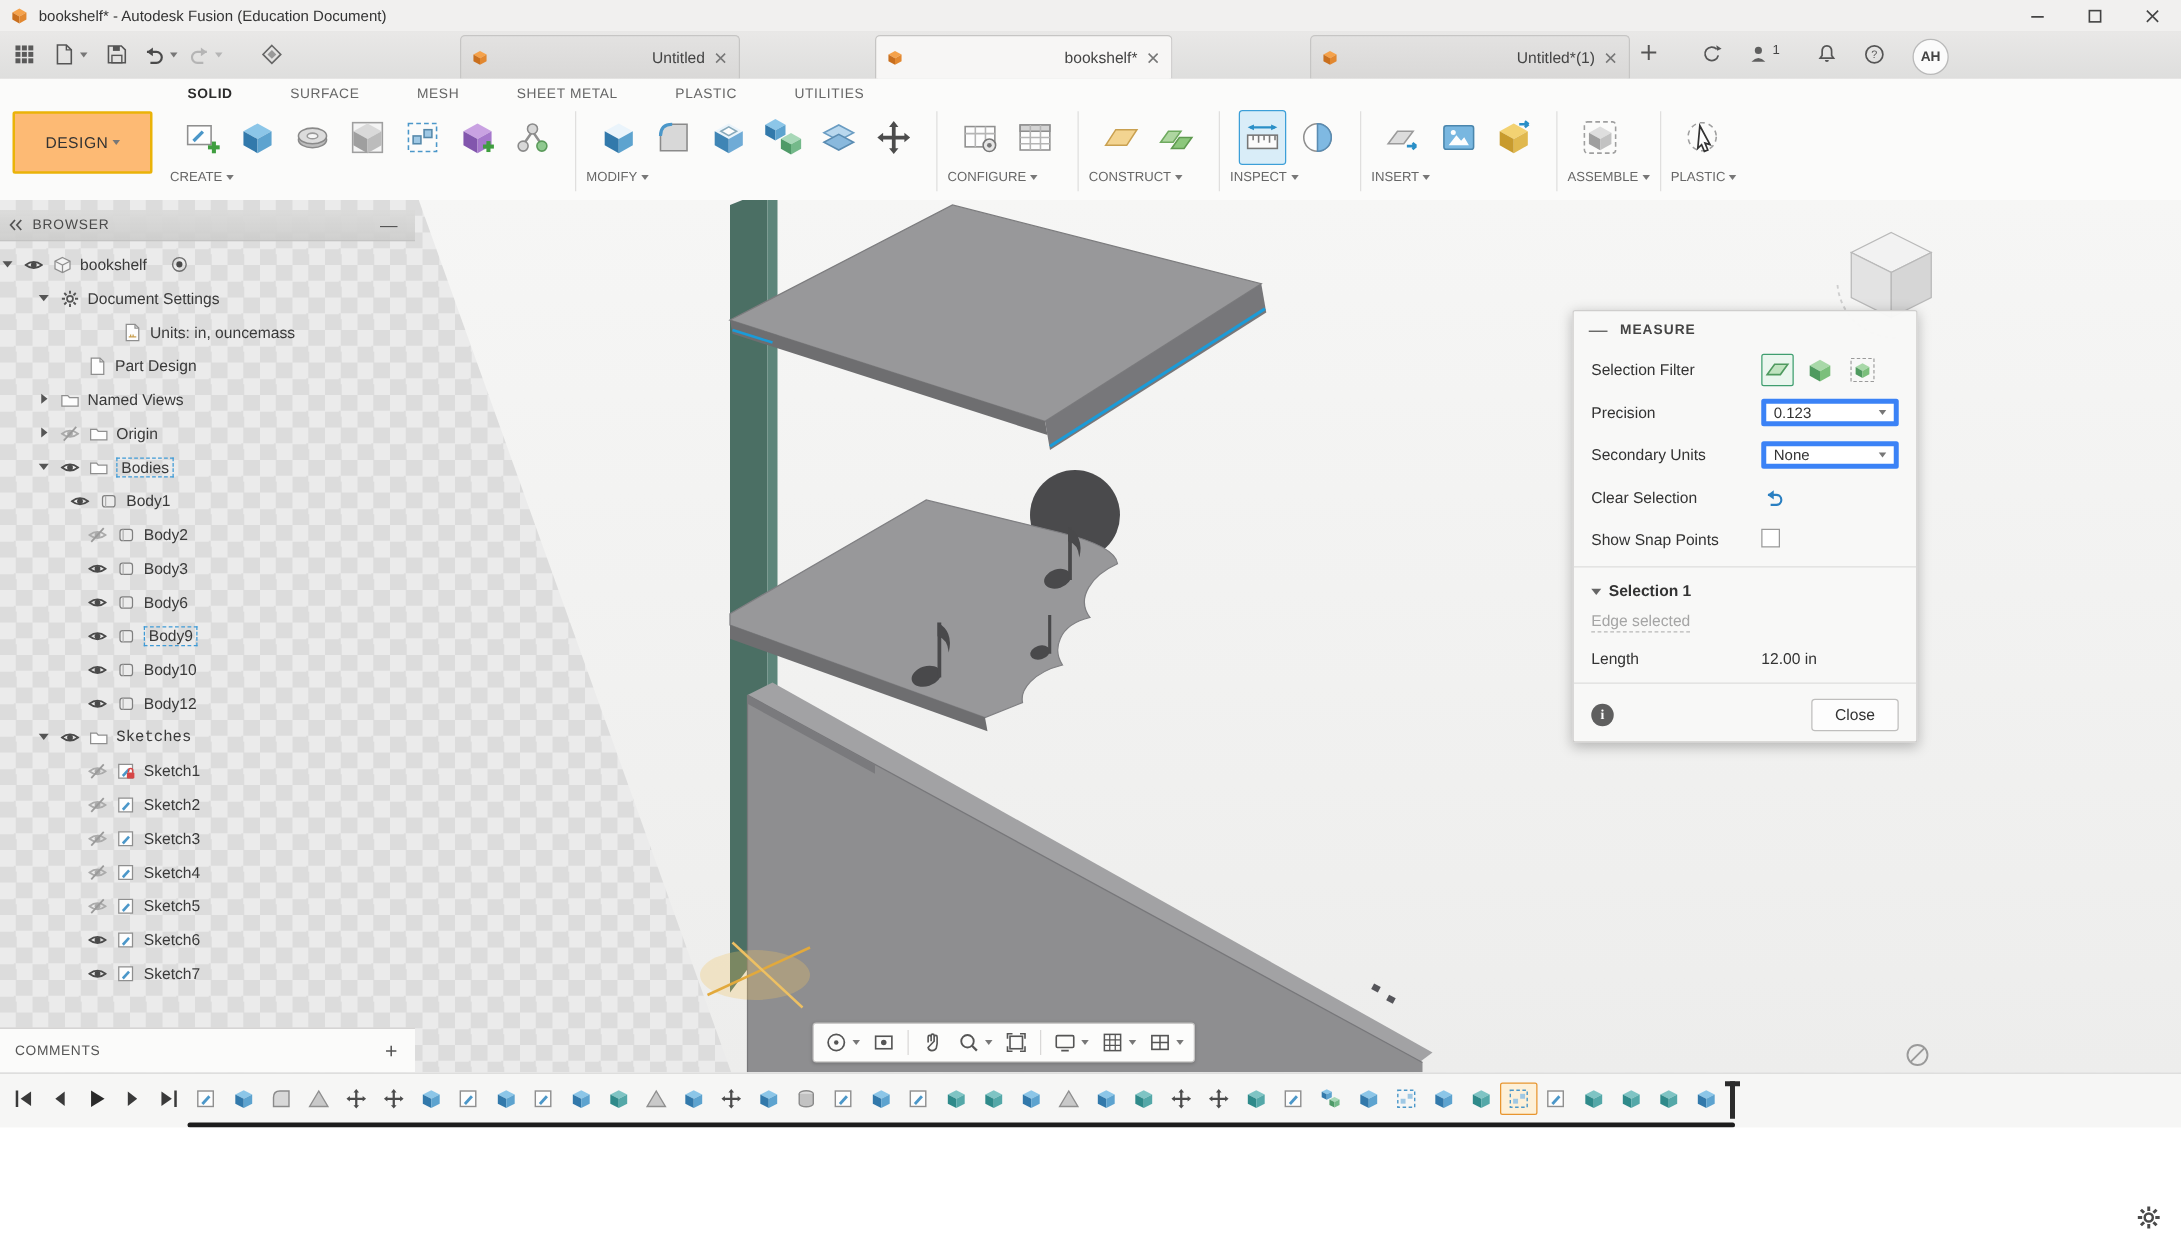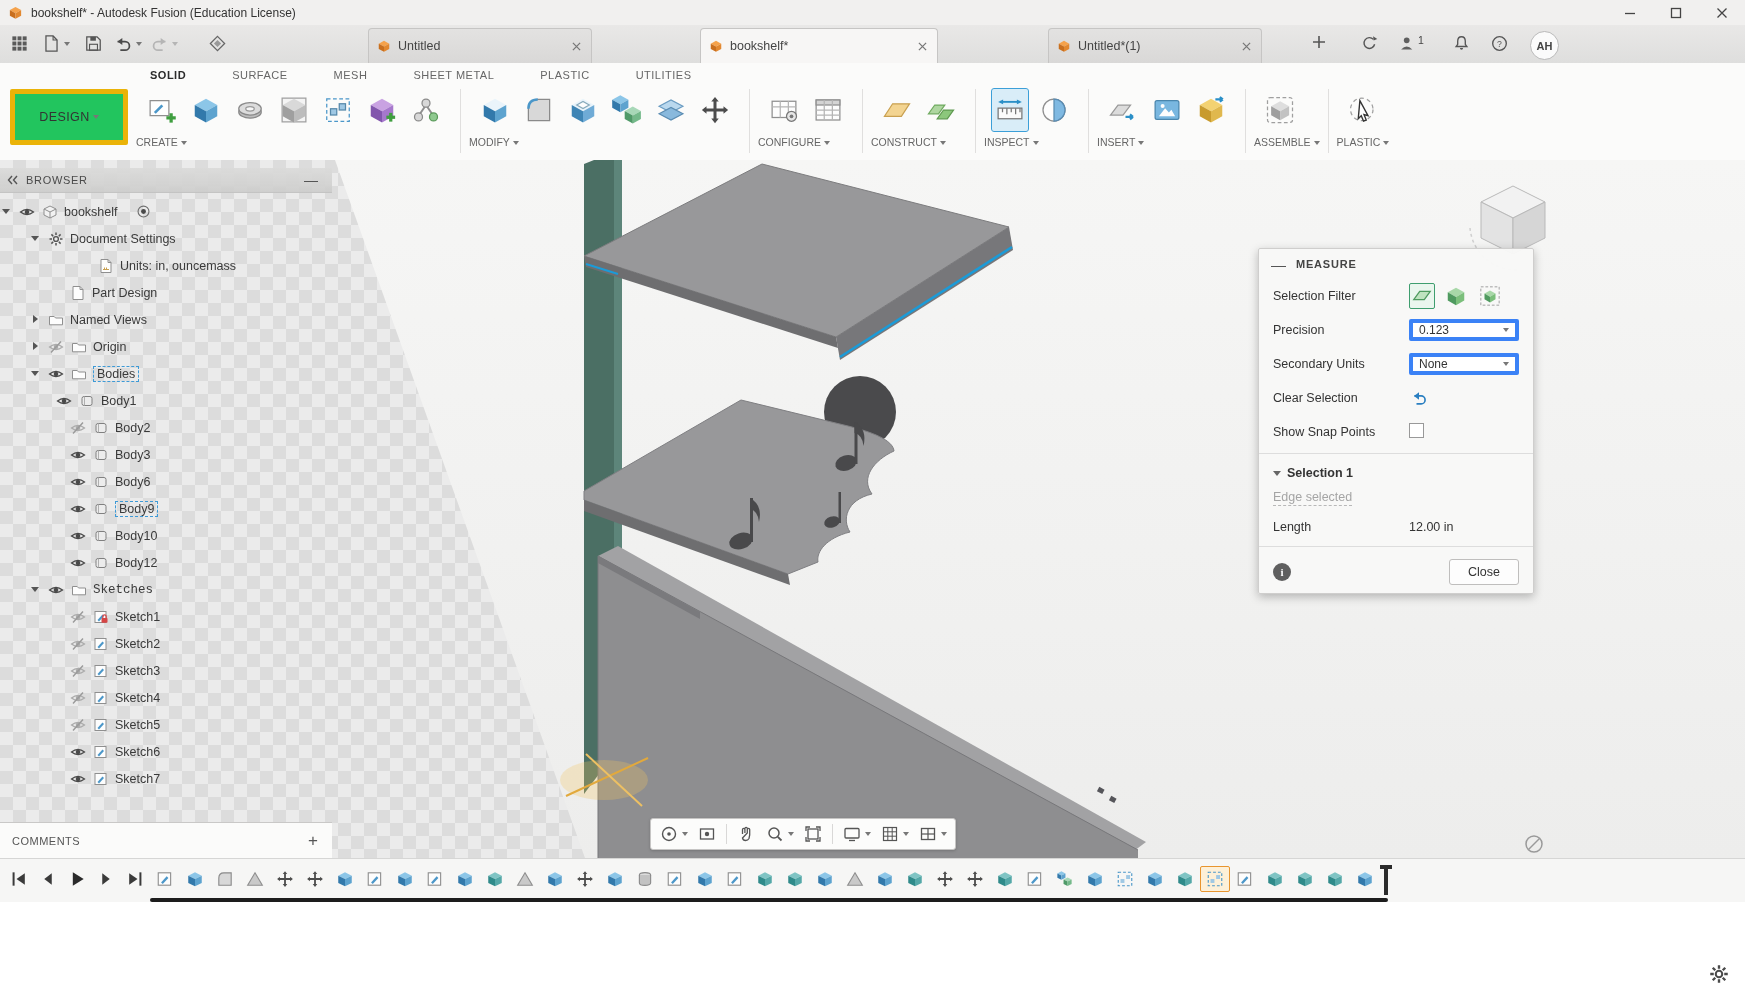--- a/index.html
+++ b/index.html
@@ -13,33 +13,33 @@
   .titlebar{position:absolute;top:0;left:0;width:100%;height:25px;background:#f1f0ef;border-bottom:1px solid #e0dfde;display:flex;align-items:center;}
   .titlebar .app-ico{margin:0 8px 0 8px;}
   .title-text{font-size:12px;color:#333;}
   .win-controls{position:absolute;right:0;top:0;height:25px;display:flex;}
   .winbtn{width:46px;height:25px;display:flex;align-items:center;justify-content:center;}
 
   
   .tabbar{position:absolute;top:25px;left:0;width:100%;height:38px;background:linear-gradient(#e9e8e7,#dededd);border-bottom:1px solid #c9c8c7;}
   .qicon{position:absolute;top:9px;display:flex;align-items:center;}
   .caret{display:inline-block;width:0;height:0;border-left:3.5px solid transparent;border-right:3.5px solid transparent;border-top:4px solid #777;margin-left:3px;vertical-align:middle;}
-  .doctab{position:absolute;top:3px;height:35px;background:linear-gradient(#e3e2e1,#d9d8d7);border:1px solid #c6c5c4;border-bottom:none;border-radius:4px 4px 0 0;display:flex;align-items:center;padding:0 8px;box-sizing:border-box;}
+  .doctab{position:absolute;top:3px;height:35px;background:linear-gradient(#e3e2e1,#d9d8d7);border:1px solid #c6c5c4;border-bottom:none;border-radius:4px 4px 0 0;display:flex;align-items:center;padding:0 8px;box-sizing:border-box;text-align:right;}
   .doctab.active{background:#f7f6f5;}
   .tablabel{flex:1;font-size:12.5px;color:#444;margin-left:7px;white-space:nowrap;overflow:hidden;}
   .tabclose{margin-left:6px;padding:2px;}
   .avatar{position:absolute;top:6px;width:27px;height:27px;border-radius:50%;background:#fbfbfb;border:1px solid #b9b9b9;display:flex;align-items:center;justify-content:center;font-size:11px;color:#444;font-weight:bold;}
   .badge{position:absolute;font-size:10.5px;color:#444;}
 
   
   .ribbon{position:absolute;top:63px;left:0;width:100%;height:97px;background:#fbfbfa;border-bottom:1px solid #d5d4d3;}
   .rtabs{position:absolute;left:148px;top:3px;display:flex;gap:42px;}
   .rtab{font-size:11px;letter-spacing:.5px;color:#666;padding:3px 2px;}
   .rtab.active{color:#2b2b2b;font-weight:bold;}
-  .design-btn{position:absolute;left:10px;top:26px;width:108px;height:46px;border:5px solid #eab308;border-radius:2px;background:#22c55e;display:flex;align-items:center;justify-content:center;font-size:12.5px;color:#333;letter-spacing:.4px;}
+  .design-btn{position:absolute;left:10px;top:26px;width:108px;height:46px;border:2px solid #eab308;border-radius:2px;background:#fdba74;display:flex;align-items:center;justify-content:center;font-size:12.5px;color:#333;letter-spacing:.4px;}
   #ribbon-groups{position:absolute;left:130px;top:24px;display:flex;align-items:flex-start;}
   .rgroup{display:flex;flex-direction:column;align-items:flex-start;padding:0 6px;}
   .rtools{display:flex;gap:8px;height:46px;align-items:center;padding:0 8px;}
   .rtool{width:36px;height:42px;display:flex;align-items:center;justify-content:center;border-radius:2px;}
   .rtool.active{background:#d9edf8;outline:1.5px solid #3c9fd8;}
   .rlabel{font-size:10.5px;color:#666;margin-top:3px;white-space:nowrap;}
   .rdivider{width:1px;height:64px;background:#e0dfde;margin:2px 2px 0 2px;}
 
   
   .viewport{position:absolute;top:160px;left:0;width:1745px;height:698px;overflow:hidden;}
@@ -111,21 +111,21 @@
 <div id="app">
 
   <div class="titlebar">
     <span class="app-ico" id="app-ico">
         <svg width="15" height="15" viewBox="0 0 24 24">
           <polygon points="12,3 21,8 12,13 3,8" fill="#f5a24b"></polygon>
           <polygon points="3,8 12,13 12,22 3,17" fill="#c96f1e"></polygon>
           <polygon points="21,8 12,13 12,22 21,17" fill="#e28830"></polygon>
         </svg>
       </span>
-    <span class="title-text">bookshelf* - Autodesk Fusion (Education License)</span>
+    <span class="title-text">bookshelf* - Autodesk Fusion (Education Document)</span>
     <div class="win-controls">
       <div class="winbtn">
           <svg width="12" height="12" viewBox="0 0 12 12">
             <path d="M1 6.5 H11" stroke="#444" stroke-width="1.3"></path>
           </svg>
         </div>
       <div class="winbtn">
           <svg width="12" height="12" viewBox="0 0 12 12">
             <rect x="1.5" y="1.5" width="9" height="9" fill="none" stroke="#444" stroke-width="1.3"></rect>
           </svg>
@@ -211,21 +211,21 @@
               <polygon points="21,8 12,13 12,22 21,17" fill="#e28830"></polygon>
             </svg>
           </span>
           <span class="tablabel">bookshelf*</span>
           <span class="tabclose">
             <svg width="9" height="9" viewBox="0 0 10 10">
               <path d="M1 1 L9 9 M9 1 L1 9" stroke="#777" stroke-width="1.4"></path>
             </svg>
           </span>
         </div>
-        <div class="doctab" style="left: 1048px; width: 214px;">
+        <div class="doctab" style="left: 1048px; width: 256px;">
           <span>
             <svg width="14" height="14" viewBox="0 0 24 24">
               <polygon points="12,3 21,8 12,13 3,8" fill="#f5a24b"></polygon>
               <polygon points="3,8 12,13 12,22 3,17" fill="#c96f1e"></polygon>
               <polygon points="21,8 12,13 12,22 21,17" fill="#e28830"></polygon>
             </svg>
           </span>
           <span class="tablabel">Untitled*(1)</span>
           <span class="tabclose">
             <svg width="9" height="9" viewBox="0 0 10 10">

